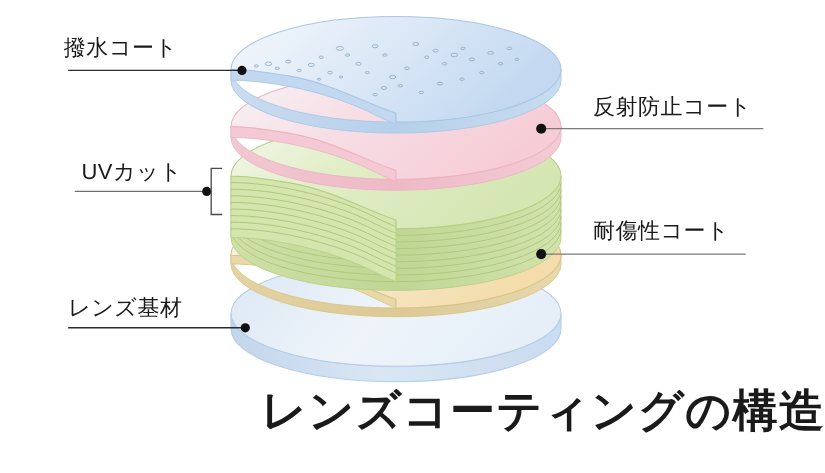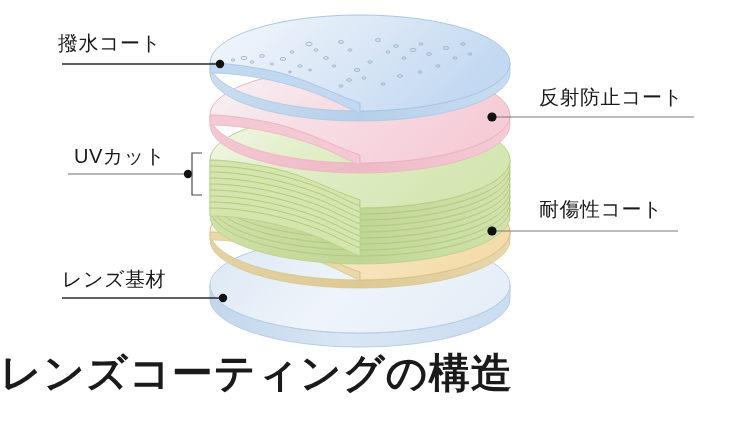--- a/index.html
+++ b/index.html
@@ -1,20 +1,20 @@
 <!DOCTYPE html>
 <html><head>
 <meta charset="utf-8">
 <style>
   html,body{margin:0;padding:0;}
   body{width:750px;height:430px;background:#fff;font-family:"Liberation Sans","DejaVu Sans",sans-serif;overflow:hidden;}
   #stage{position:relative;width:750px;height:430px;}
   svg{position:absolute;left:0;top:0;}
   .lbl{position:absolute;font-size:20px;color:#1a1a1a;white-space:nowrap;letter-spacing:.5px;}
-  .title{position:absolute;left:0;top:346;width:750px;text-align:left;font-size:41px;font-weight:bold;color:#1a1a1a;letter-spacing:1px;font-family:"DejaVu Sans","Liberation Sans",sans-serif;}
+  .title{position:absolute;left:0;top:346;width:750px;text-align:right;font-size:41px;font-weight:bold;color:#1a1a1a;letter-spacing:1px;font-family:"DejaVu Sans","Liberation Sans",sans-serif;}
 </style>
 </head>
 <body>
 
 <div id="stage">
 
   <svg width="750" height="430" viewBox="0 0 750 430">
     <defs>
 
       <linearGradient id="gTop0" x1="0" y1="0" x2="1" y2="0.35">

